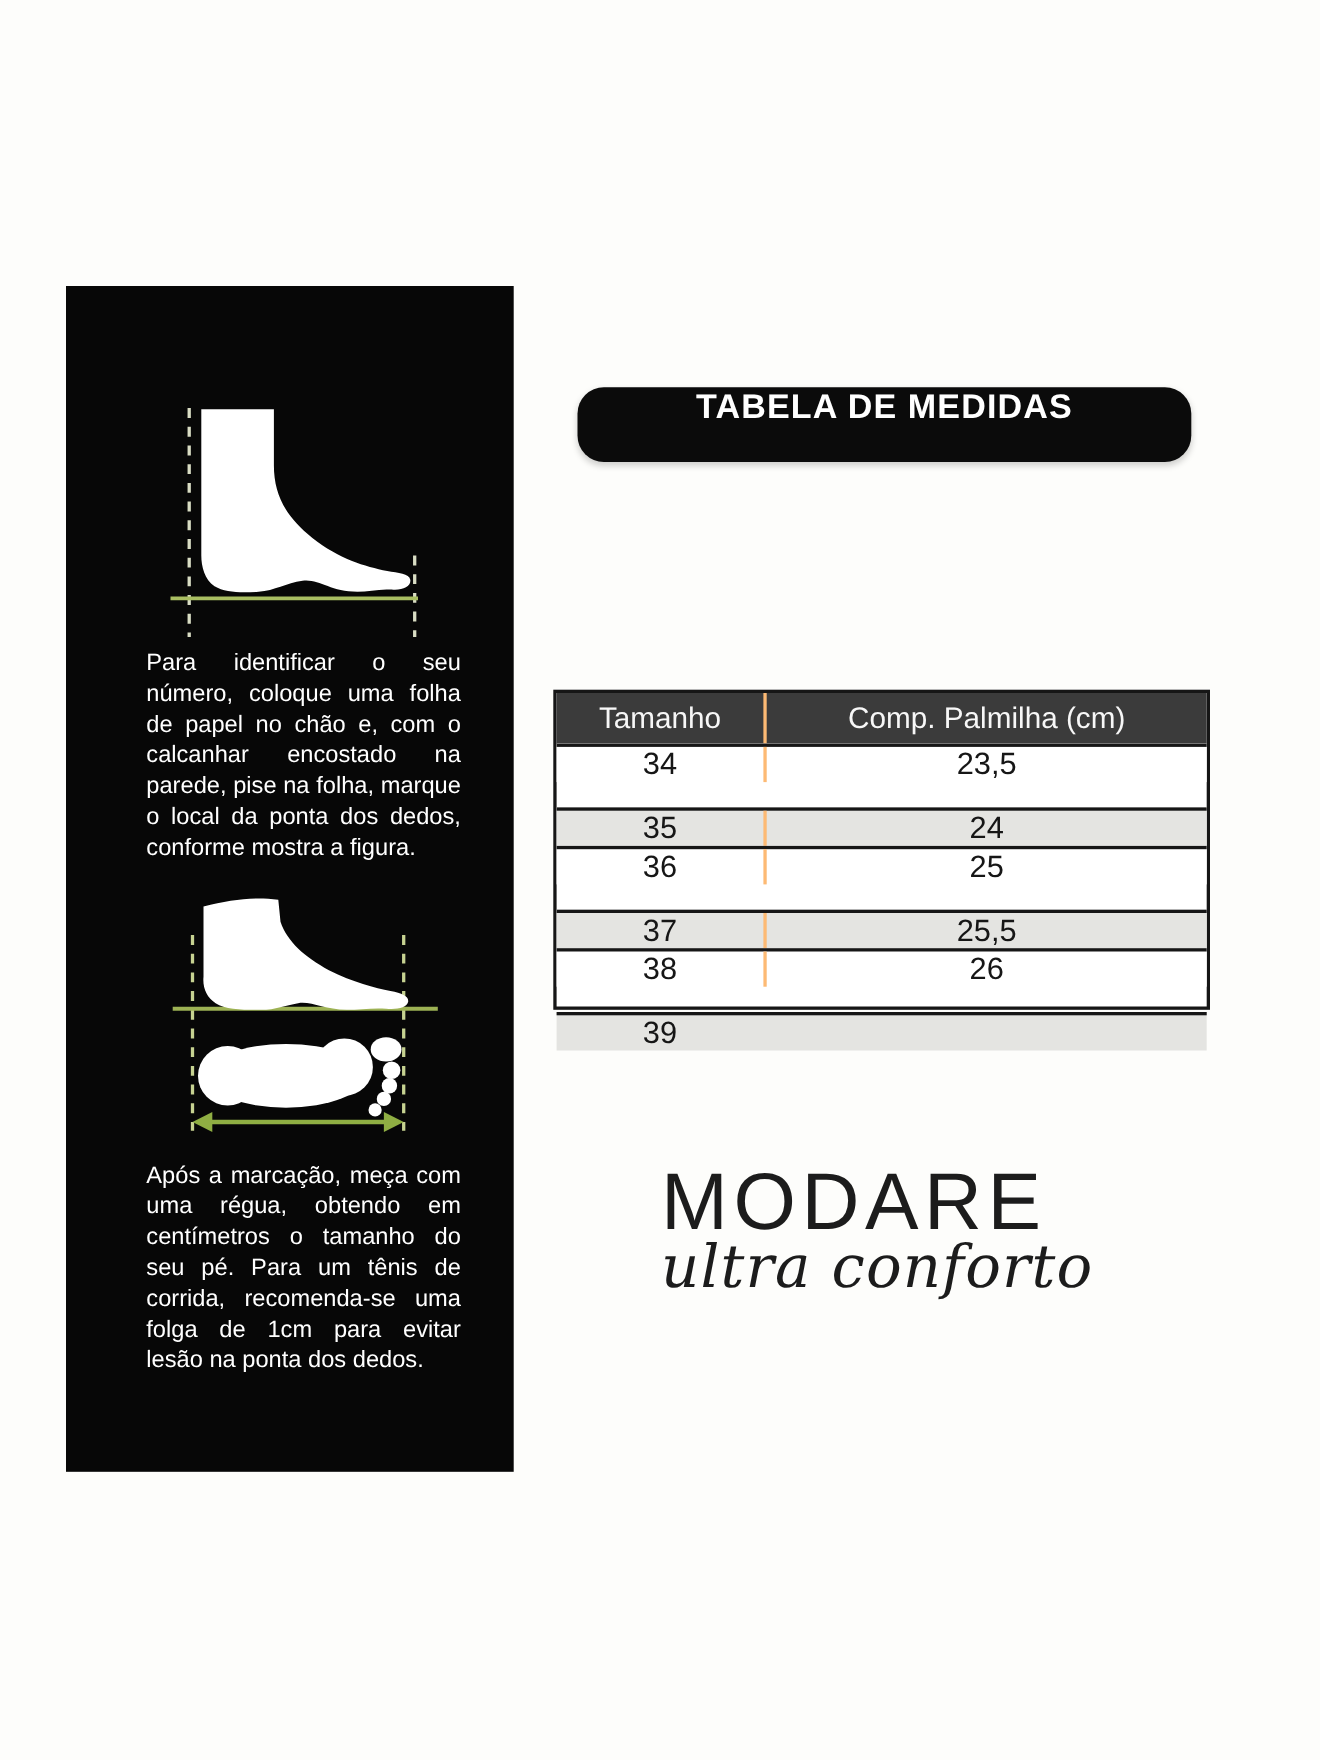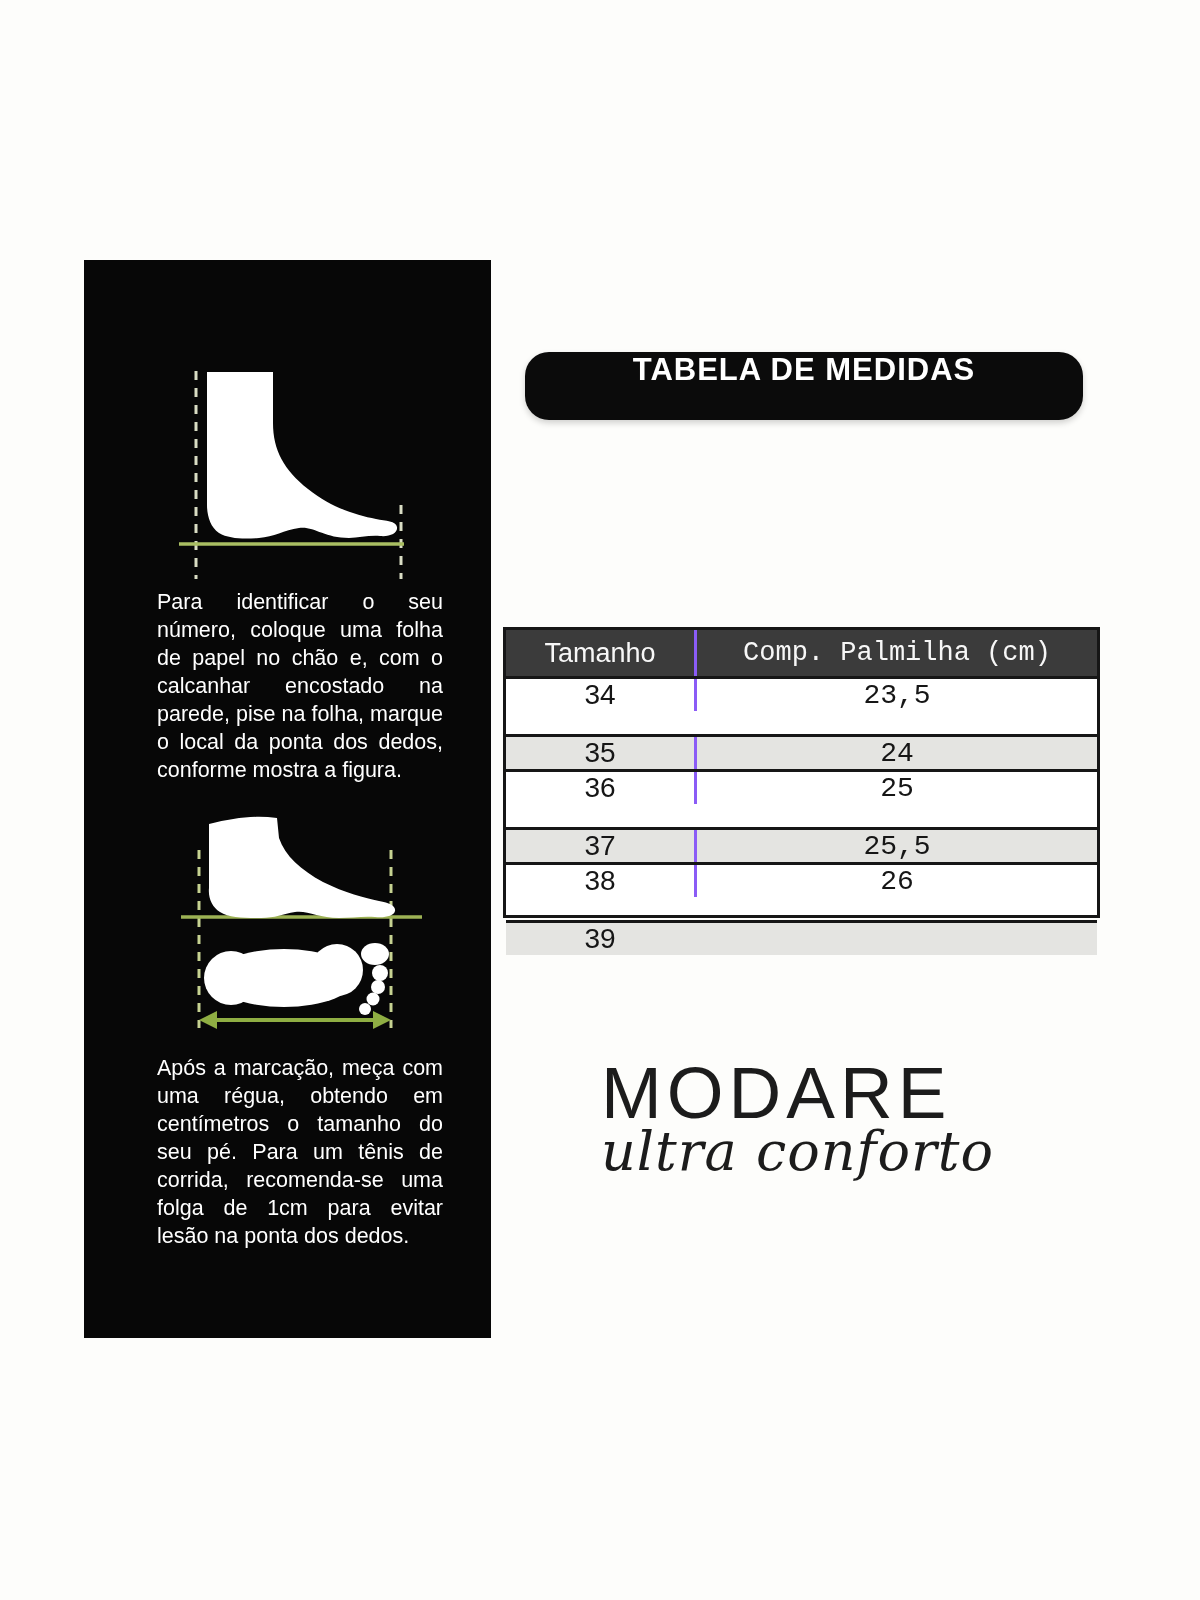--- a/index.html
+++ b/index.html
@@ -1,20 +1,20 @@
 <!DOCTYPE html>
 <html><head>
 <meta charset="utf-8">
 <style>
   * { margin:0; padding:0; box-sizing:border-box; }
   body { width:1200px; height:1600px; background:#fdfdfb; font-family:"Liberation Sans", sans-serif; position:relative; }
   .page { position:absolute; inset:0; width:1200px; height:1600px; background:#fdfdfb; overflow:hidden; }
 
   
-  .panel { position:absolute; left:60px; top:260px; width:407px; height:1078px; background:#070707;margin-left:24px; }
+  .panel { position:absolute; left:60px; top:260px; width:407px; height:1078px; background:#070707; }
   .illo { position:absolute; display:block; }
   .illo1 { left:90px; top:105px; }
   .illo2 { left:95px; top:550px; }
   .instr { position:absolute; left:73px; width:286px; color:#ffffff; font-size:21.5px; line-height:28px;
            text-align:justify; text-justify:inter-word; }
   .instr1 { top:328px; }
   .instr2 { top:794px; }
 
   
   .pill { position:absolute; left:525px; top:352px; width:558px; height:68px; background:#0b0b0b;
@@ -23,21 +23,21 @@
   .pill span { color:#ffffff; font-weight:bold; font-size:31px; letter-spacing:1px; }
 
   
   .stable { position:absolute; left:503px; top:627px; width:597px; height:291px;
             border:3px solid #161616; display:flex; flex-direction:column; background:#ffffff;text-align:right; }
   .tr { display:grid; grid-template-columns:188px 1fr; flex:1 1 auto; background:#ffffff; }
   .tr + .tr { border-top:3px solid #161616; }
   .tr.head { flex:0 0 46px; background:#3b3b3b; }
   .tr.alt { background:#e4e4e1;margin-top:23px; }
   .td { display:flex; align-items:center; justify-content:center; font-size:28px; color:#161616; }
-  .td + .td { border-left:3px solid #8b5cf6;font-family:Liberation Mono, monospace; }
+  .td + .td { border-left:3px solid #fdba74; }
   .tr.head .td { color:#f7f7f7; font-size:27px; }
 
   
   .brand { position:absolute; left:601px; top:1056px; width:442px; }
   .brand-name { font-size:73px; line-height:1.0; letter-spacing:5px; color:#1c1c1c; }
   .brand-tagline { font-family:"DejaVu Serif", serif; font-style:italic; font-size:54px; line-height:1.0;
                    text-align:left; margin-top:-4px; color:#1c1c1c; letter-spacing:1px; }
 </style>
 </head>
 <body>

